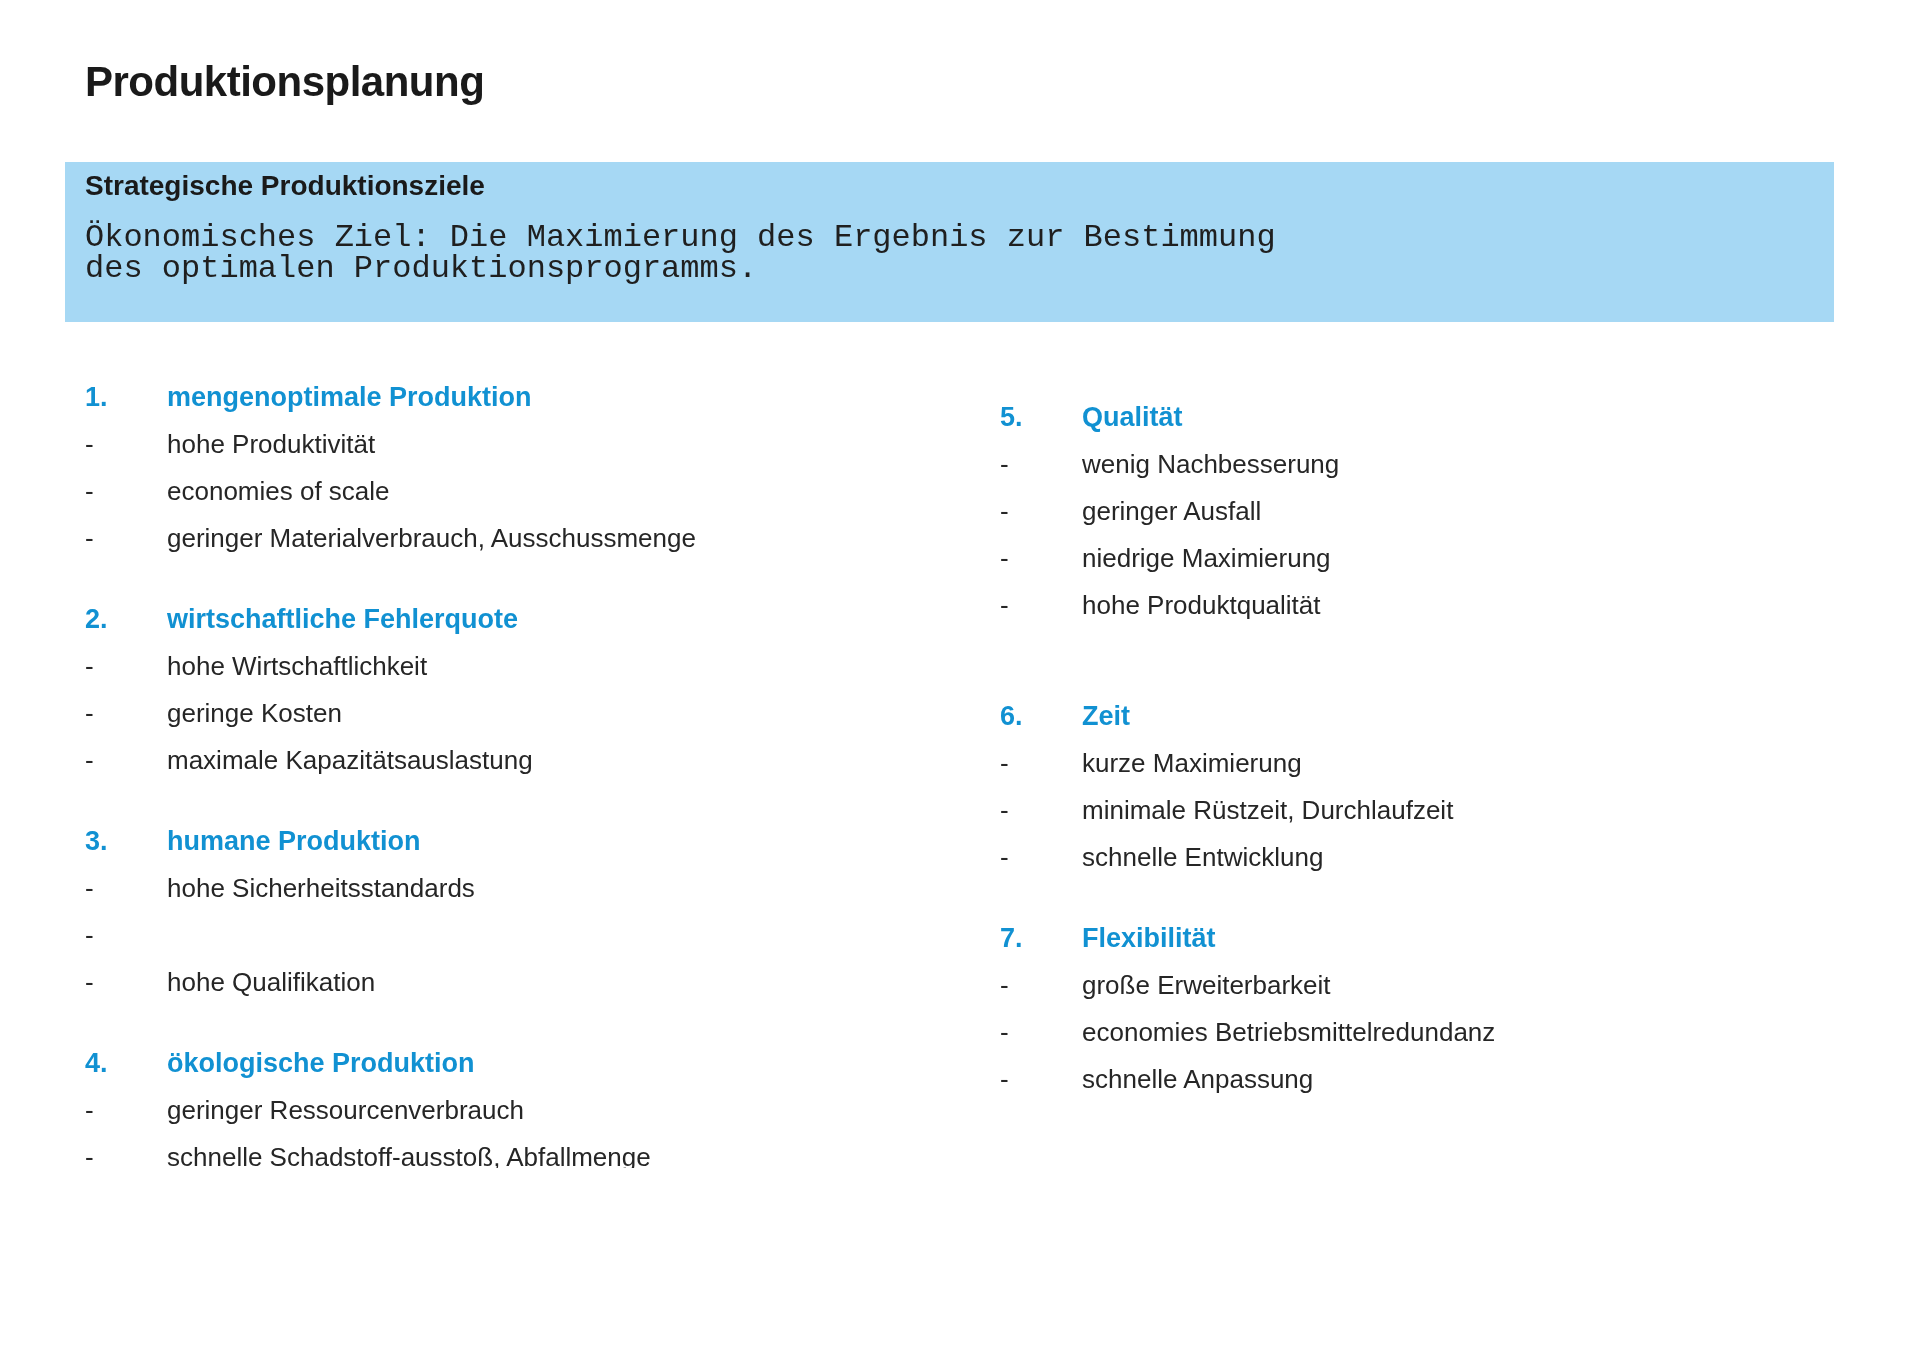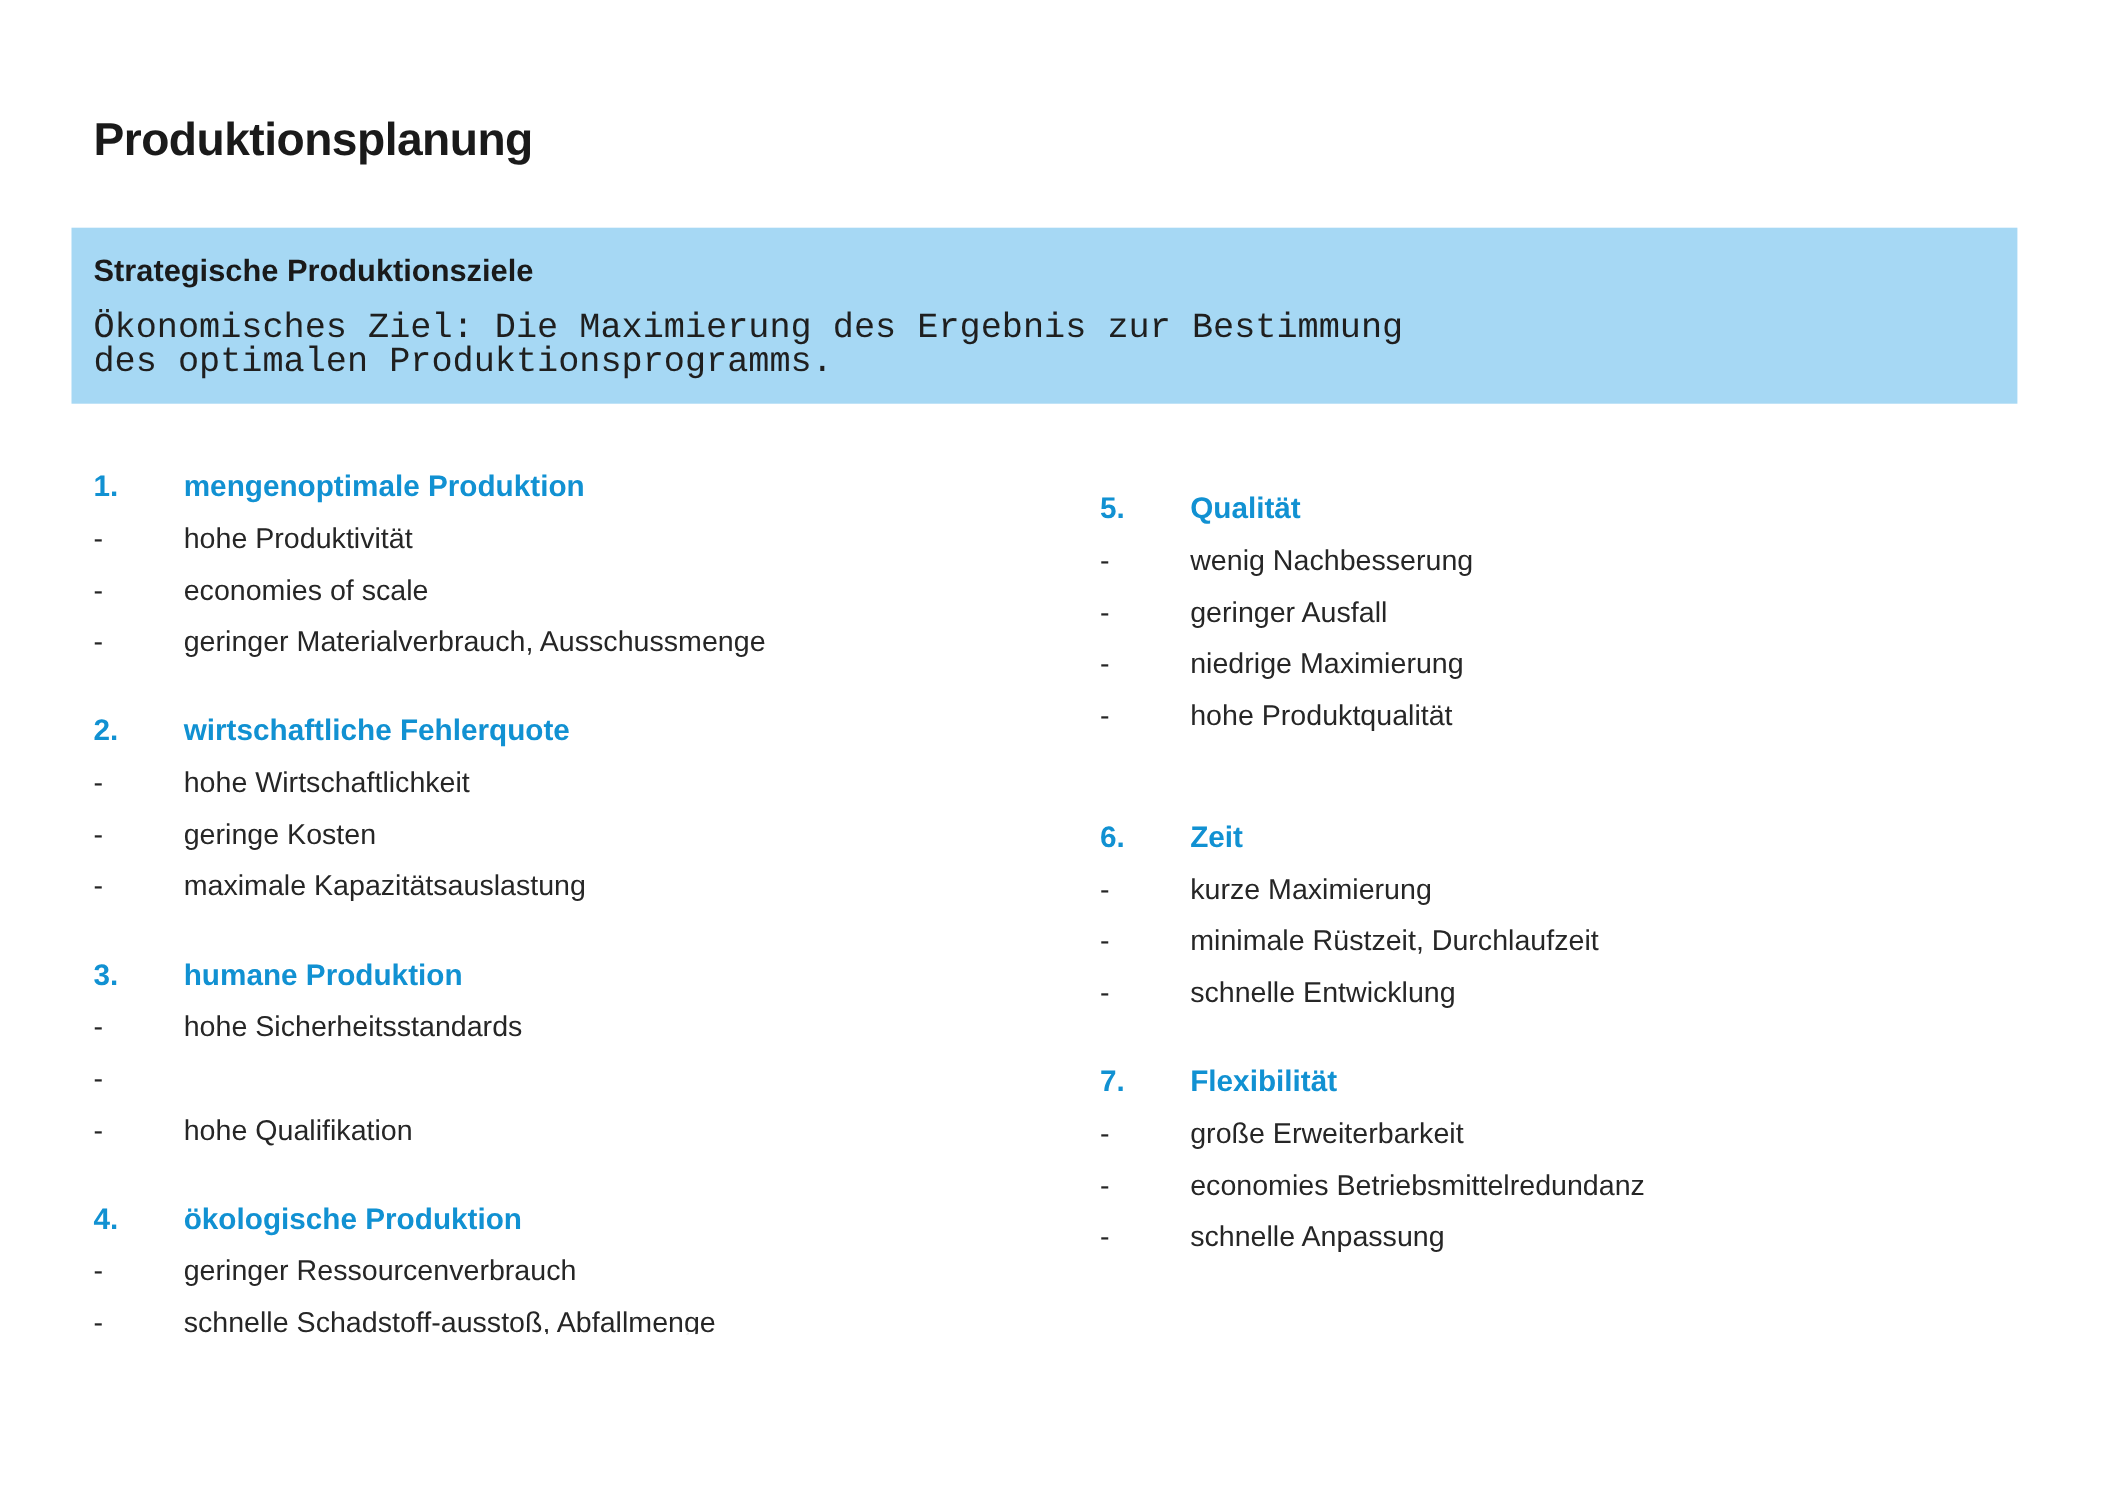--- a/index.html
+++ b/index.html
@@ -8,40 +8,39 @@
     background: #ffffff;
   }
   .page {
     position: relative;
     width: 1920px;
     height: 1168px;
     background: #ffffff;
     font-family: "Liberation Sans", sans-serif;
     color: #262626;
     overflow: hidden;
-    margin-top: 45px;
   }
   .page-title {
     position: absolute;
     left: 85px;
     top: 58px;
     margin: 0;
     font-size: 42px;
     font-weight: bold;
     letter-spacing: -0.5px;
     color: #1a1a1a;
   }
   .info-box {
     position: absolute;
     left: 65px;
     top: 162px;
     width: 1769px;
     height: 160px;
     box-sizing: border-box;
-    padding: 23px 24px 0 20px;
+    padding: 8px 24px 0 20px;
     background: var(--info-box-bg, #a6d8f4);
   }
   .info-box-title {
     margin: 0 0 20px 0;
     font-size: 28px;
     font-weight: bold;
     color: #1a1a1a;
   }
   .info-box-text {
     margin: 0;

